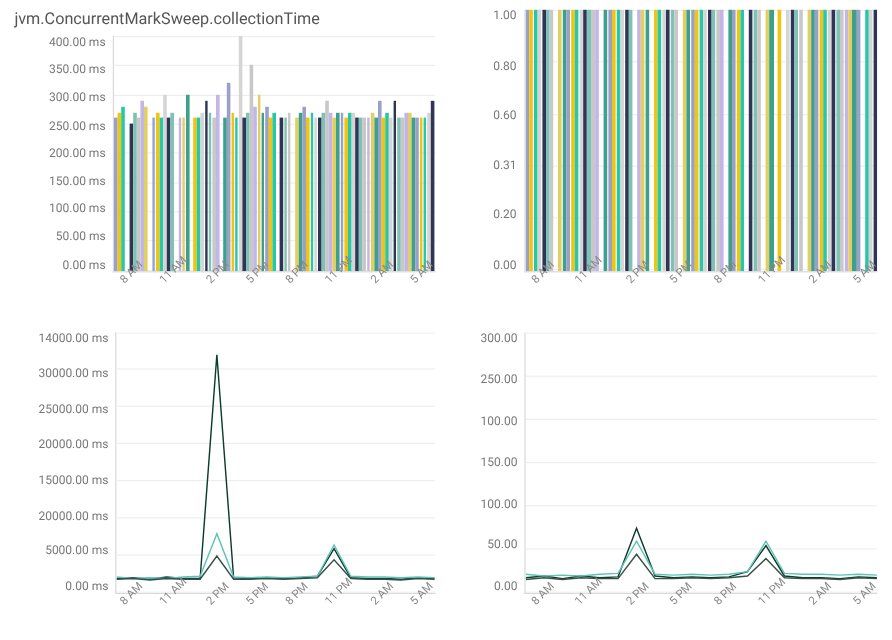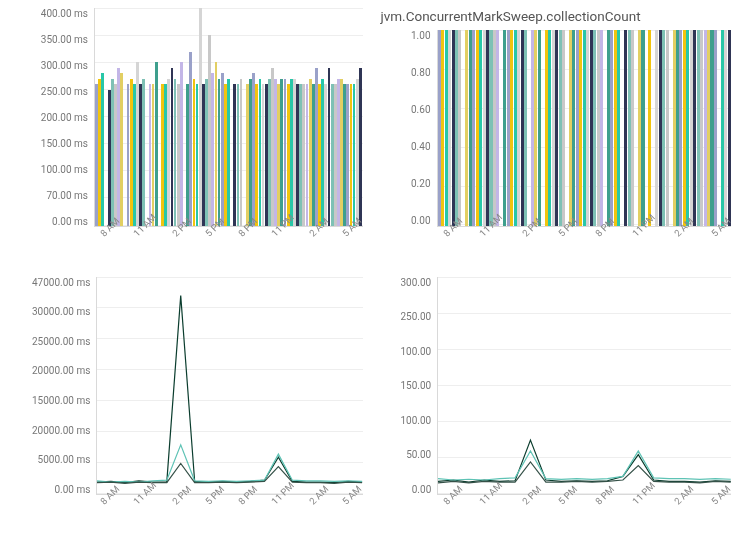--- a/index.html
+++ b/index.html
@@ -87,31 +87,32 @@
     height: 26px;
   }
   svg.line { position:absolute; inset:0; width:100%; height:100%; }
 </style>
 </head>
 <body>
 
 <div class="grid">
 
   <div class="panel">
+    <div class="panel-title">jvm.ConcurrentMarkSweep.collectionTime</div>
     <div class="chart-wrap">
       <div class="chart-row">
         <div class="y-axis" id="yaxis-0">
             <span>400.00 ms</span>
             <span>350.00 ms</span>
             <span>300.00 ms</span>
             <span>250.00 ms</span>
             <span>200.00 ms</span>
             <span>150.00 ms</span>
             <span>100.00 ms</span>
-            <span>70.00 ms</span>
+            <span>50.00 ms</span>
             <span>0.00 ms</span>
           </div>
         <div class="plot">
           <div class="gridlines" id="grid-0">
               <div></div>
               <div></div>
               <div></div>
               <div></div>
               <div></div>
               <div></div>
@@ -215,28 +216,27 @@
           <span>5 PM</span>
           <span>8 PM</span>
           <span>11 PM</span>
           <span>2 AM</span>
           <span>5 AM</span>
         </div>
     </div>
   </div>
 
   <div class="panel">
-    <div class="panel-title">jvm.ConcurrentMarkSweep.collectionCount</div>
     <div class="chart-wrap">
       <div class="chart-row">
         <div class="y-axis y-axis-narrow" id="yaxis-1">
             <span>1.00</span>
             <span>0.80</span>
             <span>0.60</span>
-            <span>0.40</span>
+            <span>0.31</span>
             <span>0.20</span>
             <span>0.00</span>
           </div>
         <div class="plot">
           <div class="gridlines" id="grid-1">
               <div></div>
               <div></div>
               <div></div>
               <div></div>
               <div></div>
@@ -341,21 +341,21 @@
           <span>2 AM</span>
           <span>5 AM</span>
         </div>
     </div>
   </div>
 
   <div class="panel">
     <div class="chart-wrap">
       <div class="chart-row">
         <div class="y-axis" id="yaxis-2">
-            <span>47000.00 ms</span>
+            <span>14000.00 ms</span>
             <span>30000.00 ms</span>
             <span>25000.00 ms</span>
             <span>20000.00 ms</span>
             <span>15000.00 ms</span>
             <span>20000.00 ms</span>
             <span>5000.00 ms</span>
             <span>0.00 ms</span>
           </div>
         <div class="plot">
           <div class="gridlines" id="grid-2">

